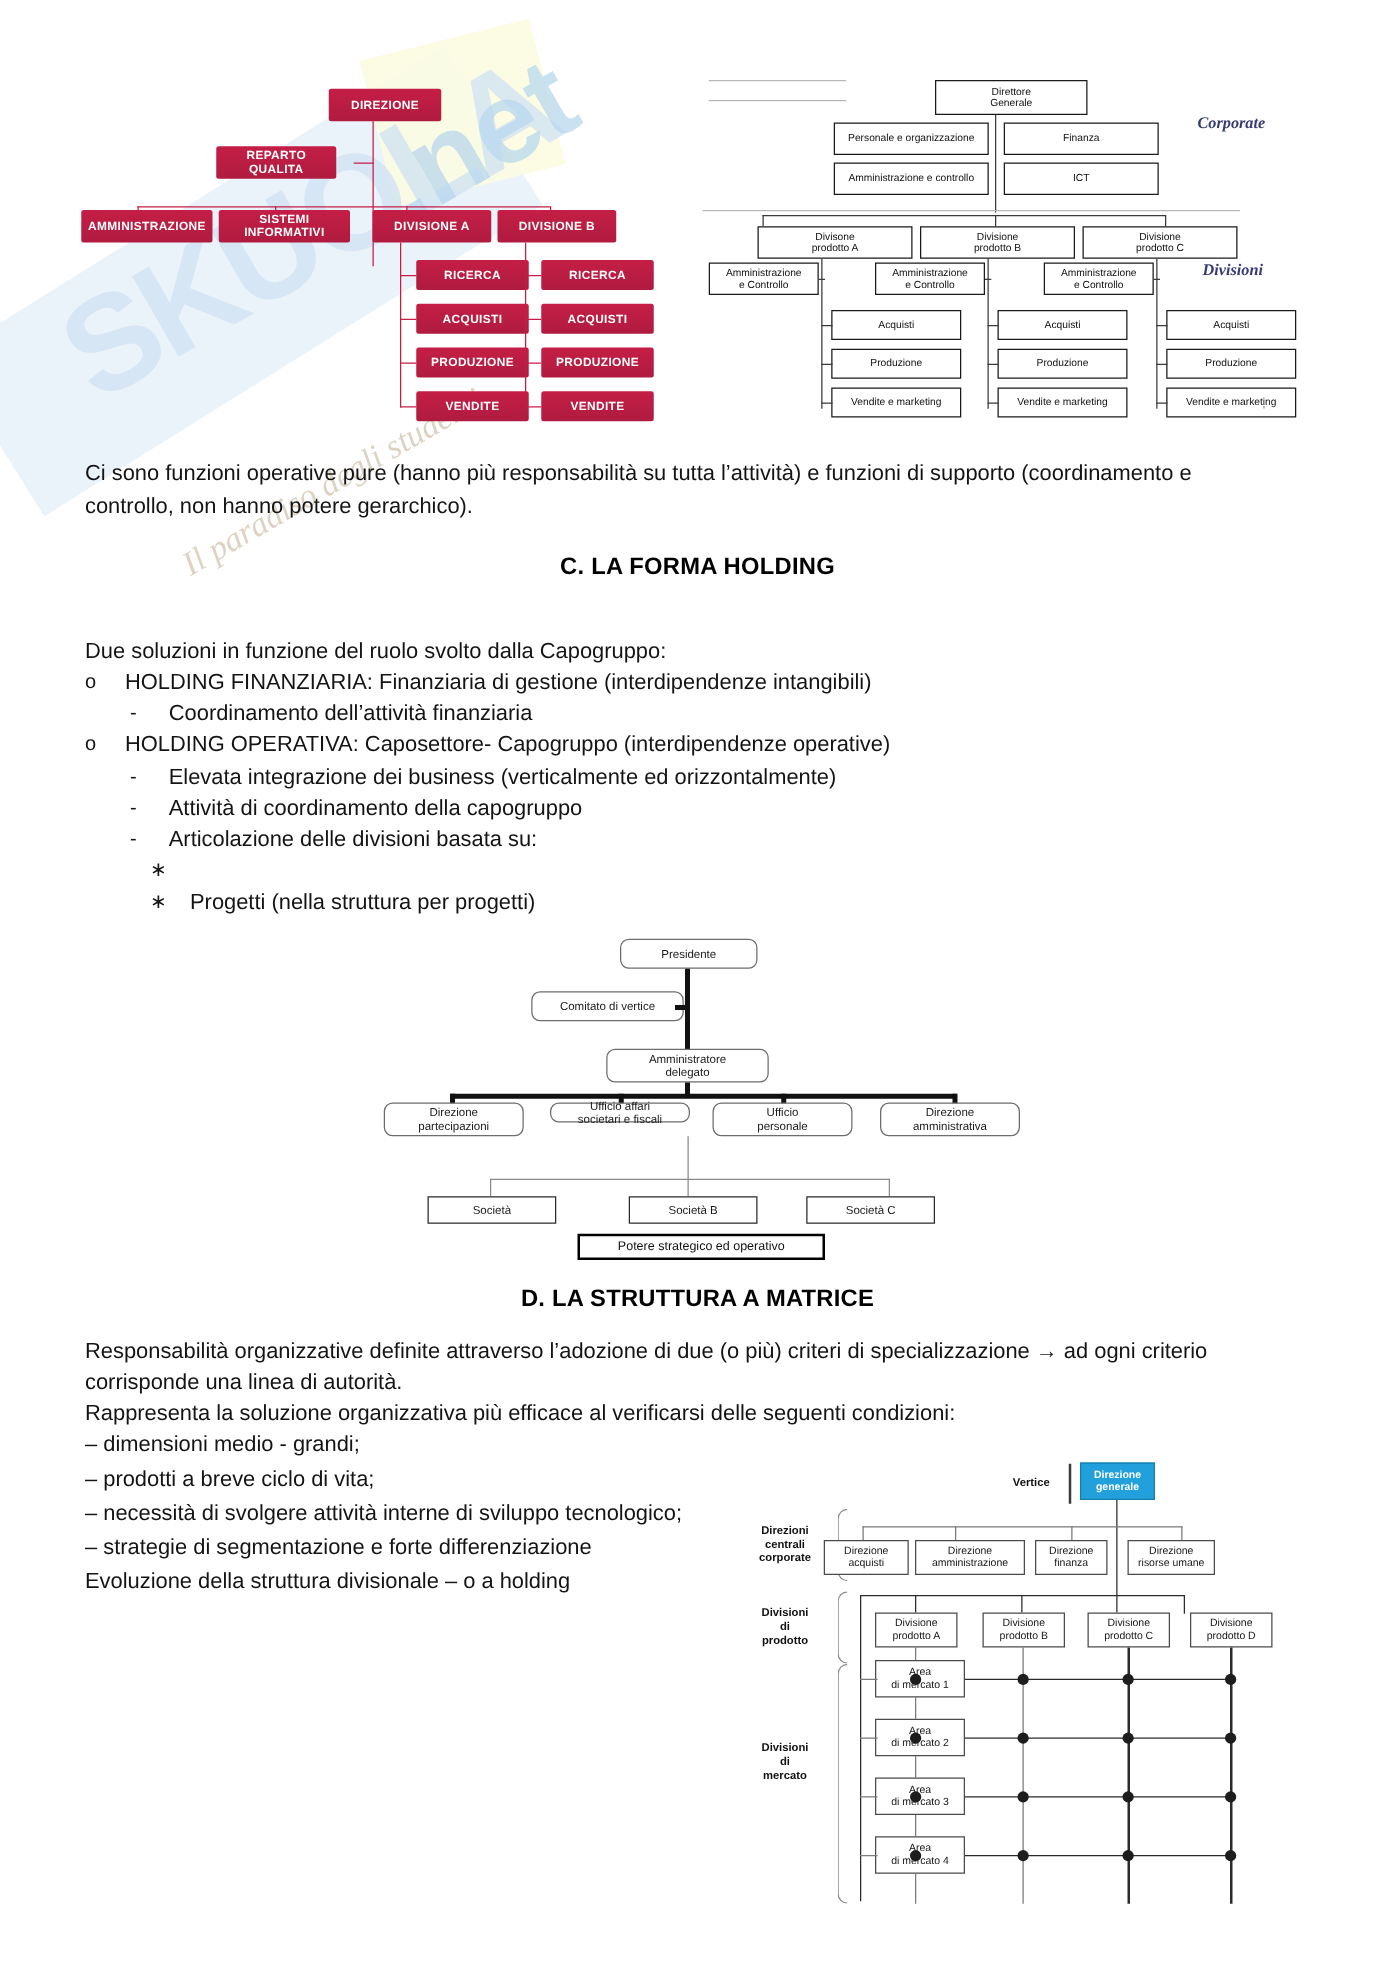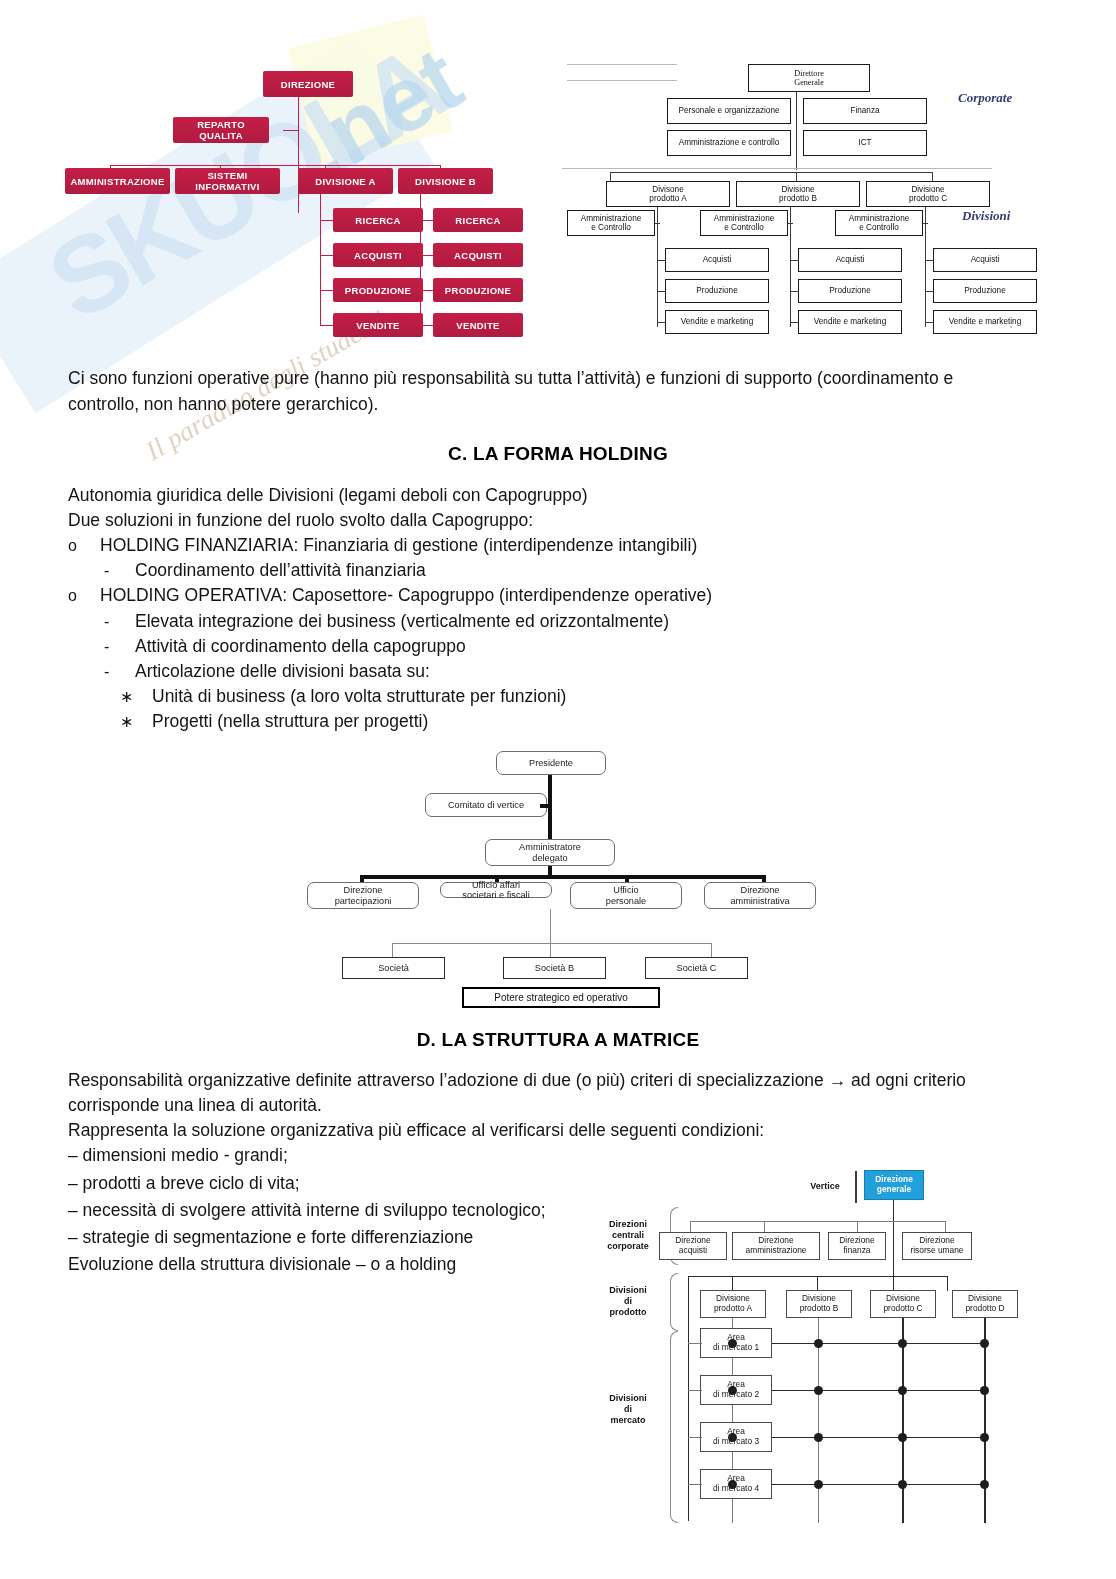--- a/index.html
+++ b/index.html
@@ -139,21 +139,21 @@
     <div class="rbox" style="left:378px;top:258px;width:90px;height:24px;">VENDITE</div>
     <div class="rline h" style="left:365px;top:270px;width:13px;"></div>
   </div>
 
   <div id="d2">
 
     <div class="greyline" style="left:5px;top:6px;width:110px;"></div>
     <div class="greyline" style="left:5px;top:22px;width:110px;"></div>
 
     <div class="bwbox" style="left:186px;top:6px;width:122px;height:28px;">
-      <span style="white-space:pre-line;font-family:Liberation Serif, serif;">Direttore
+      <span style="white-space:pre-line;">Direttore
 Generale</span>
     </div>
     <div class="bwline v" style="left:234px;top:34px;height:78px;"></div>
 
     <div class="bwbox" style="left:105px;top:40px;width:124px;height:26px;">Personale e organizzazione</div>
     <div class="bwbox" style="left:241px;top:40px;width:124px;height:26px;">Finanza</div>
     <div class="bwbox" style="left:105px;top:72px;width:124px;height:26px;">Amministrazione e controllo</div>
     <div class="bwbox" style="left:241px;top:72px;width:124px;height:26px;">ICT</div>
 
     <div class="greyline" style="left:0px;top:110px;width:430px;"></div>
@@ -217,21 +217,20 @@
 
     <div class="sidelabel" style="left:396px;top:32px;">Corporate</div>
     <div class="sidelabel" style="left:400px;top:150px;">Divisioni</div>
   </div>
 
   <div class="para" style="left:68px;top:366px;width:1000px;">Ci sono funzioni operative pure (hanno più responsabilità su tutta l’attività) e funzioni di supporto (coordinamento e</div>
   <div class="para" style="left:68px;top:392px;width:1000px;">controllo, non hanno potere gerarchico).</div>
 
   <div class="h-sect" style="left:0px;top:443px;width:1116px;text-align:center;">C.  LA FORMA HOLDING</div>
 
-  <div class="para" style="left:68px;top:483px;">Autonomia giuridica delle Divisioni (legami deboli con Capogruppo)</div>
   <div class="para" style="left:68px;top:508px;">Due soluzioni in funzione del ruolo svolto dalla Capogruppo:</div>
 
   <div class="bullet" style="left:68px;top:533px;">o</div>
   <div class="li" style="left:100px;top:533px;">HOLDING FINANZIARIA: Finanziaria di gestione (interdipendenze intangibili)</div>
 
   <div class="bullet" style="left:104px;top:558px;">-</div>
   <div class="li" style="left:135px;top:558px;">Coordinamento dell’attività finanziaria</div>
 
   <div class="bullet" style="left:68px;top:583px;">o</div>
   <div class="li" style="left:100px;top:583px;">HOLDING OPERATIVA: Caposettore- Capogruppo (interdipendenze operative)</div>
@@ -239,21 +238,20 @@
   <div class="bullet" style="left:104px;top:609px;">-</div>
   <div class="li" style="left:135px;top:609px;">Elevata integrazione dei business (verticalmente ed orizzontalmente)</div>
 
   <div class="bullet" style="left:104px;top:634px;">-</div>
   <div class="li" style="left:135px;top:634px;">Attività di coordinamento della capogruppo</div>
 
   <div class="bullet" style="left:104px;top:659px;">-</div>
   <div class="li" style="left:135px;top:659px;">Articolazione delle divisioni basata su:</div>
 
   <div class="bullet" style="left:120px;top:684px;">∗</div>
-  <div class="li" style="left:152px;top:684px;">Unità di business (a loro volta strutturate per funzioni)</div>
 
   <div class="bullet" style="left:120px;top:709px;">∗</div>
   <div class="li" style="left:152px;top:709px;">Progetti (nella struttura per progetti)</div>
 
   <div id="d3">
 
     <div class="hbox" style="left:196px;top:9px;width:110px;height:24px;">Presidente</div>
 
     <div class="hthick" style="left:248px;top:33px;width:3.5px;height:68px;"></div>
 

